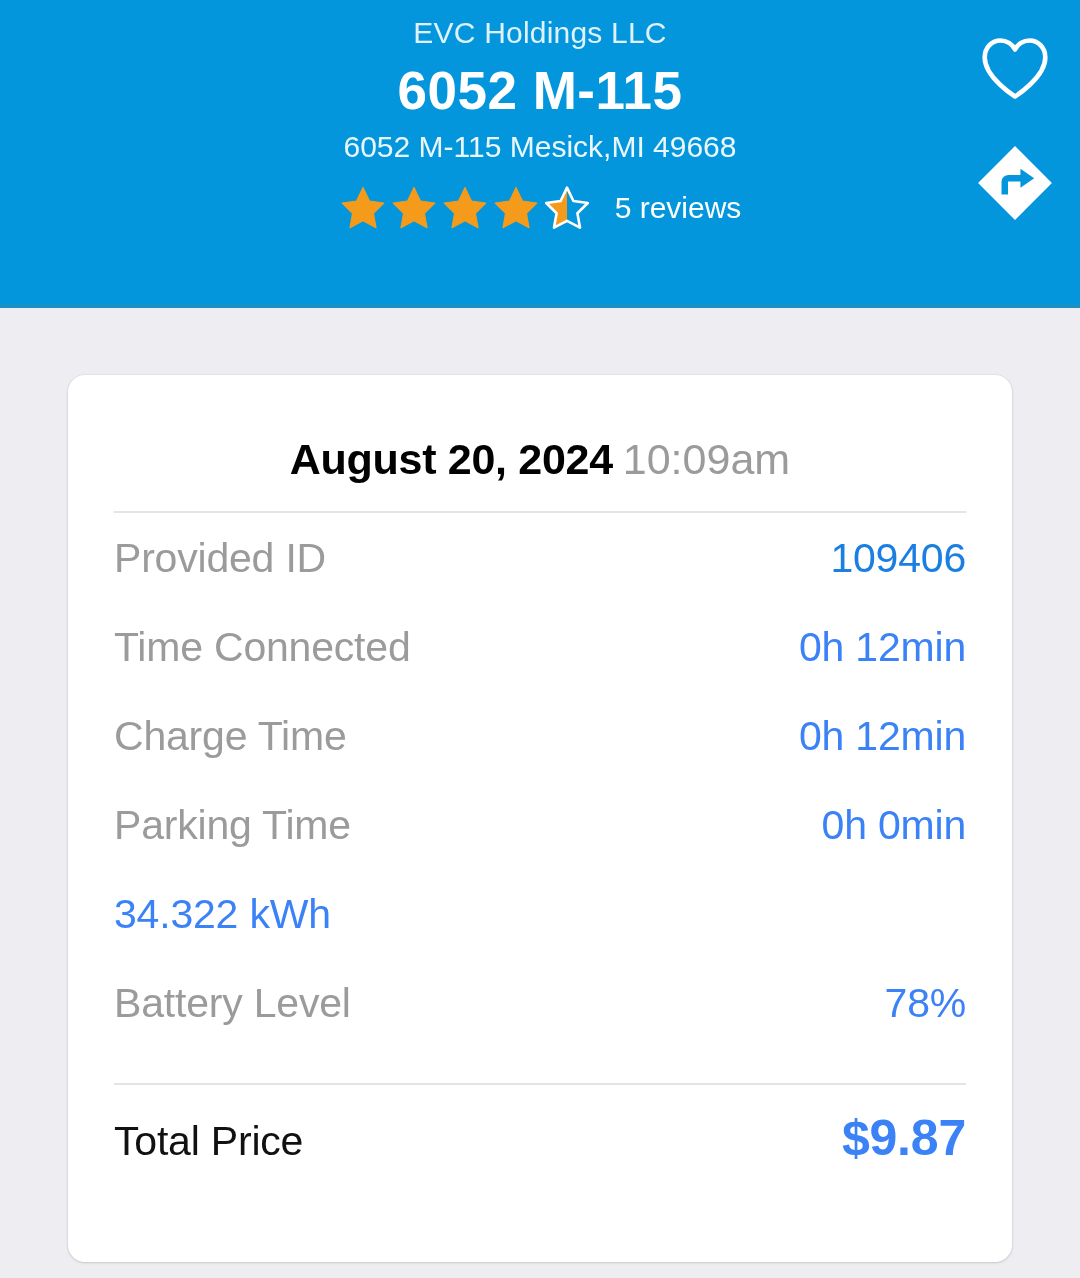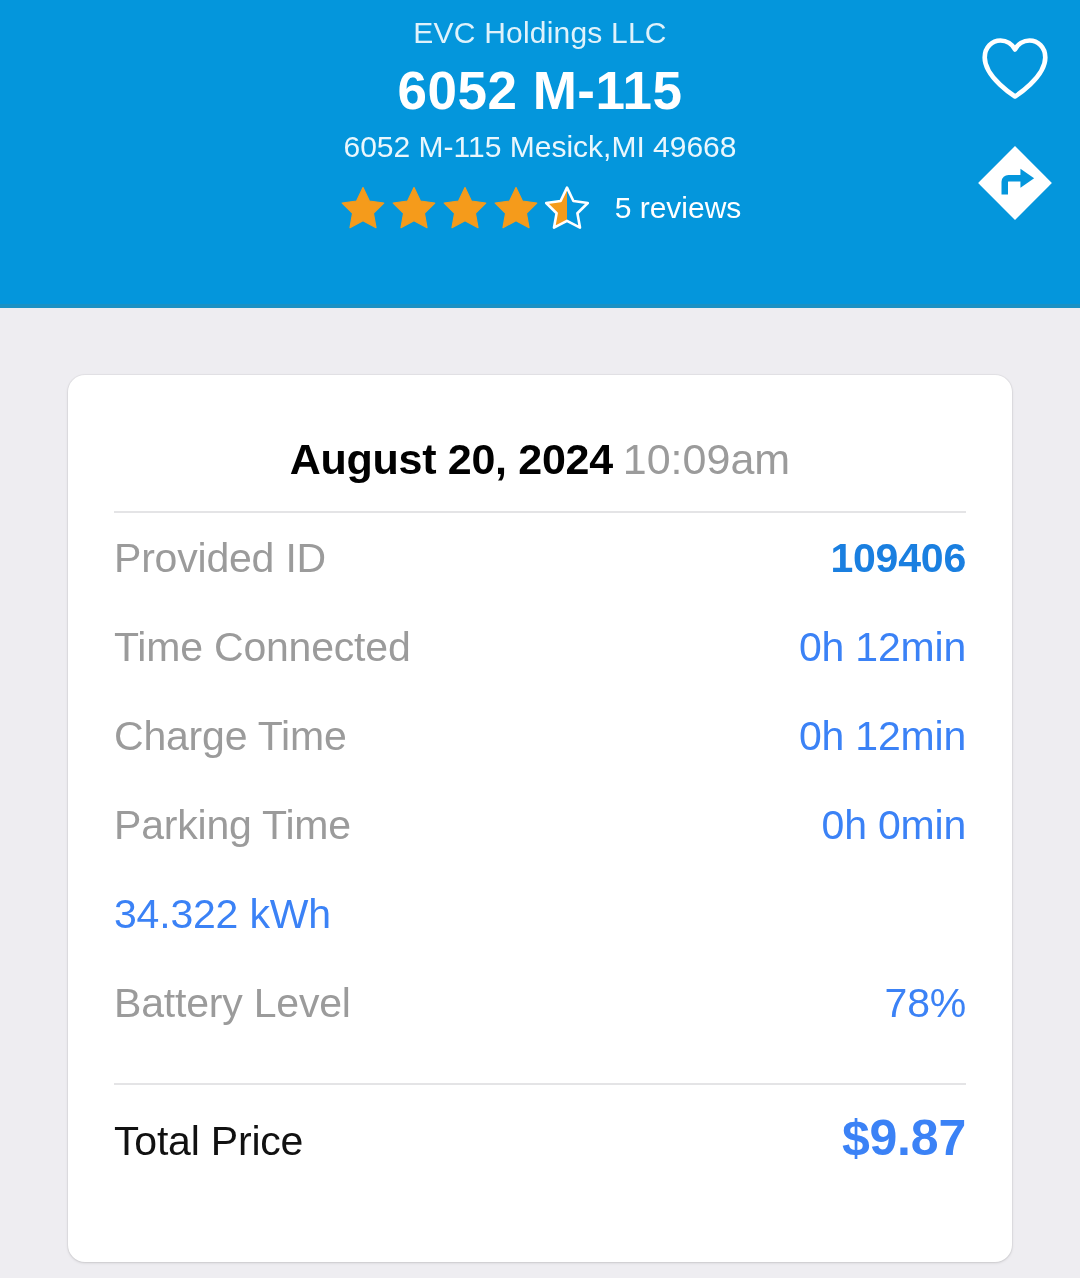--- a/index.html
+++ b/index.html
@@ -131,21 +131,21 @@
   }
   .row-value {
     font-size:41px;
     color:#3b82f6;
     font-weight:400;
     letter-spacing:-0.2px;
     text-align:right;
   }
   .row-value.accent {
     color:#1a7fe0;
-    font-weight:bold;
+    font-weight:normal;
     margin-left:28px;
   }
   .total-divider {
     height:2px;
     background:#e4e4e6;
     margin-top:14px;
   }
   .total-row {
     display:flex;
     align-items:baseline;

